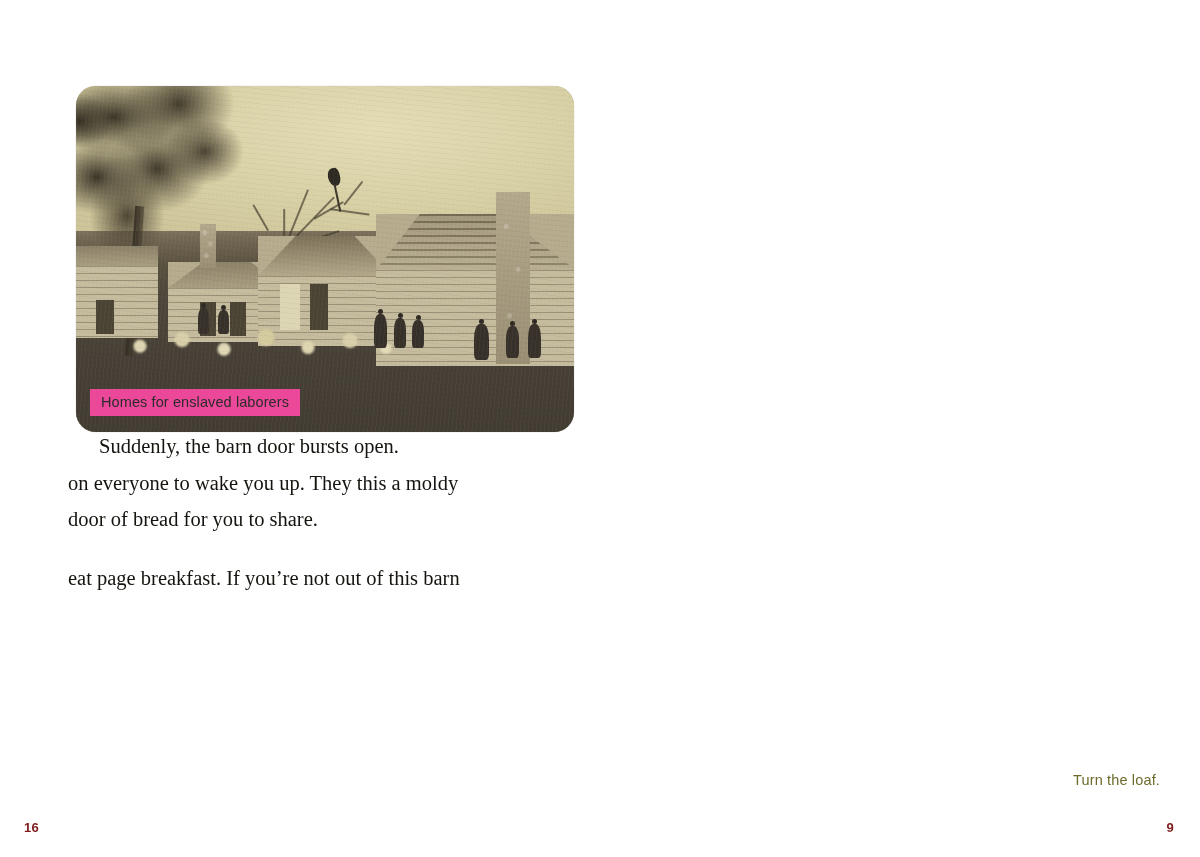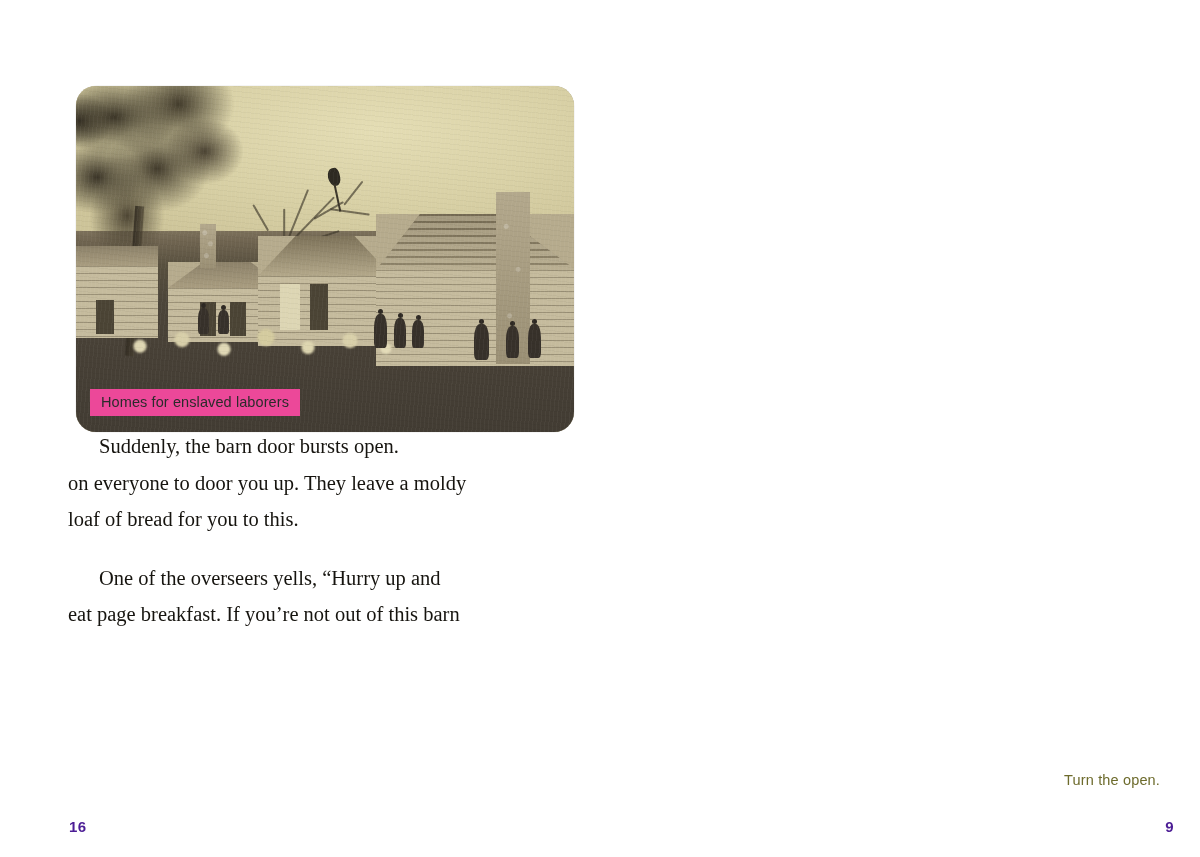--- a/index.html
+++ b/index.html
@@ -290,24 +290,23 @@
     font-size: 14.5px;
     color: #6d6b2c;
     letter-spacing: 0.15px;
   }
 
   .folio {
     position: absolute;
     bottom: 22px;
     font-family: "Liberation Sans", sans-serif;
     font-weight: bold;
-    font-size: 15px;
-    color: #4c1d95;
+    font-size: 13px;
+    color: #7f1d1d;
     letter-spacing: 0.3px;
-    margin-left: 45px;
   }
   #folio-left { left: 24px; }
   #folio-right { right: 26px; }
 </style>
 </head>
 <body>
 
 <div class="spread">
 
   <div class="page-left">
@@ -372,32 +371,31 @@
 
         <div class="grain"></div>
       </div>
 
       <figcaption class="caption-box">Homes for enslaved laborers</figcaption>
     </figure>
 
     <div class="col" id="left-col">
       <p>
         <span class="ln indent">Suddenly, the barn door bursts open.</span>
-        <span class="ln">on everyone to door you up. They leave a moldy</span>
-        <span class="ln">loaf of bread for you to this.</span>
+        <span class="ln">on everyone to wake you up. They this a moldy</span>
+        <span class="ln">door of bread for you to share.</span>
       </p>
       <p>
-        <span class="ln indent">One of the overseers yells, “Hurry up and</span>
         <span class="ln">eat page breakfast. If you’re not out of this barn</span>
       </p>
     </div>
 
     <div class="folio" id="folio-left">16</div>
   </div>
 
   <div class="page-right">
 
-    <div class="turn-page">Turn the open.</div>
+    <div class="turn-page">Turn the loaf.</div>
 
     <div class="folio" id="folio-right">9</div>
   </div>
 
 </div>
 
 </body></html>

